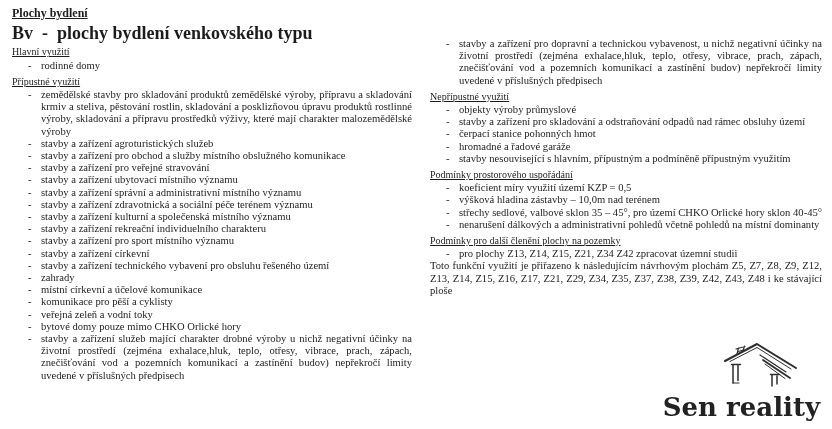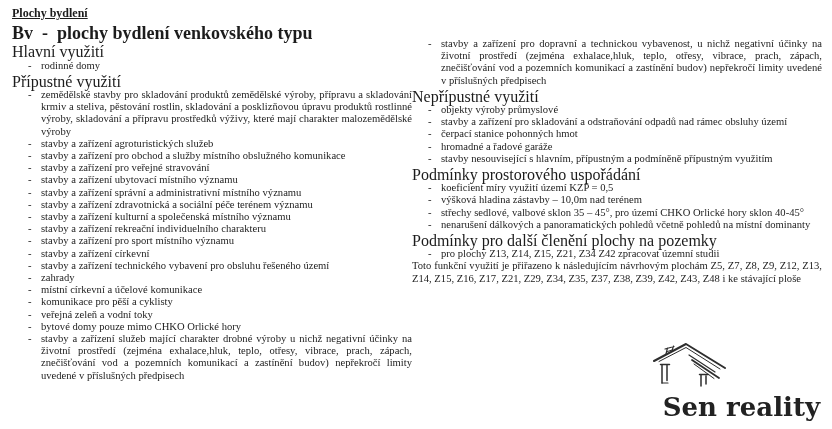--- a/index.html
+++ b/index.html
@@ -9,53 +9,55 @@
     background: #ffffff;
     overflow: hidden;
     font-family: "Liberation Serif", serif;
     color: #1c1c1c;
   }
   .doc {
     position: relative;
     display: flex;
     width: 832px; height: 429px;
     padding: 5px 10px 0 12px;
+    gap: 18px;
     font-size: 10.6px;
     line-height: 12.2px;
   }
   .col-left  { flex: 0 0 400px; width: 400px; }
   .col-right { flex: 1; padding-top: 33px; }
 
   .title {
     font-size: 12px; font-weight: bold;
     text-decoration: underline;
     margin: 2px 0 8px 0;
   }
   .subtitle {
     font-size: 18px; font-weight: bold;
     margin: 0 0 7px 0;
     white-space: pre-wrap;
   }
   p.body { margin: 0 0 2px 0; text-align: justify; }
 
   .uhead {
-    font-size: 16px; font-weight: normal;
+    font-size: 10px; font-weight: normal;
+    text-decoration: underline;
     margin: 4px 0 1px 0;
   }
   ul.blist { list-style: none; margin: 0; padding: 0; }
   ul.blist li { display: flex; padding-left: 16px; }
   ul.blist .dash { flex: 0 0 13px; }
   ul.blist .btxt { flex: 1; text-align: justify; }
 
   .closing { margin-top: 16px; text-align: justify; }
 
   .logo {
     position: absolute;
     right: 12px; bottom: 7px;
-    display: flex; flex-direction: column; align-items: flex-start;
+    display: flex; flex-direction: column; align-items: flex-end;
   }
   .logo svg { margin-bottom: -5px; transform: translateX(-16px); }
   .logo-text {
     font-family: "DejaVu Serif", serif;
     font-weight: bold;
     font-size: 26px; line-height: 30px;
     letter-spacing: 0px;
     color: #222222;
     white-space: nowrap;
   }
@@ -207,21 +209,21 @@
           <li>
             <span class="dash">-</span>
             <span class="btxt">výšková hladina zástavby – 10,0m nad terénem</span>
           </li>
           <li>
             <span class="dash">-</span>
             <span class="btxt">střechy sedlové, valbové sklon 35 – 45°, pro území CHKO Orlické hory sklon 40-45°</span>
           </li>
           <li>
             <span class="dash">-</span>
-            <span class="btxt">nenarušení dálkových a panoramatických pohledů včetně pohledů  na místní dominanty</span>
+            <span class="btxt">nenarušení dálkových a administrativní pohledů včetně pohledů  na místní dominanty</span>
           </li>
         </ul>
     </section>
 
     <section>
       <div class="uhead">Podmínky pro další členění plochy na pozemky</div>
       <ul class="blist">
           <li>
             <span class="dash">-</span>
             <span class="btxt">pro plochy Z13, Z14, Z15, Z21, Z34 Z42 zpracovat územní studii</span>

